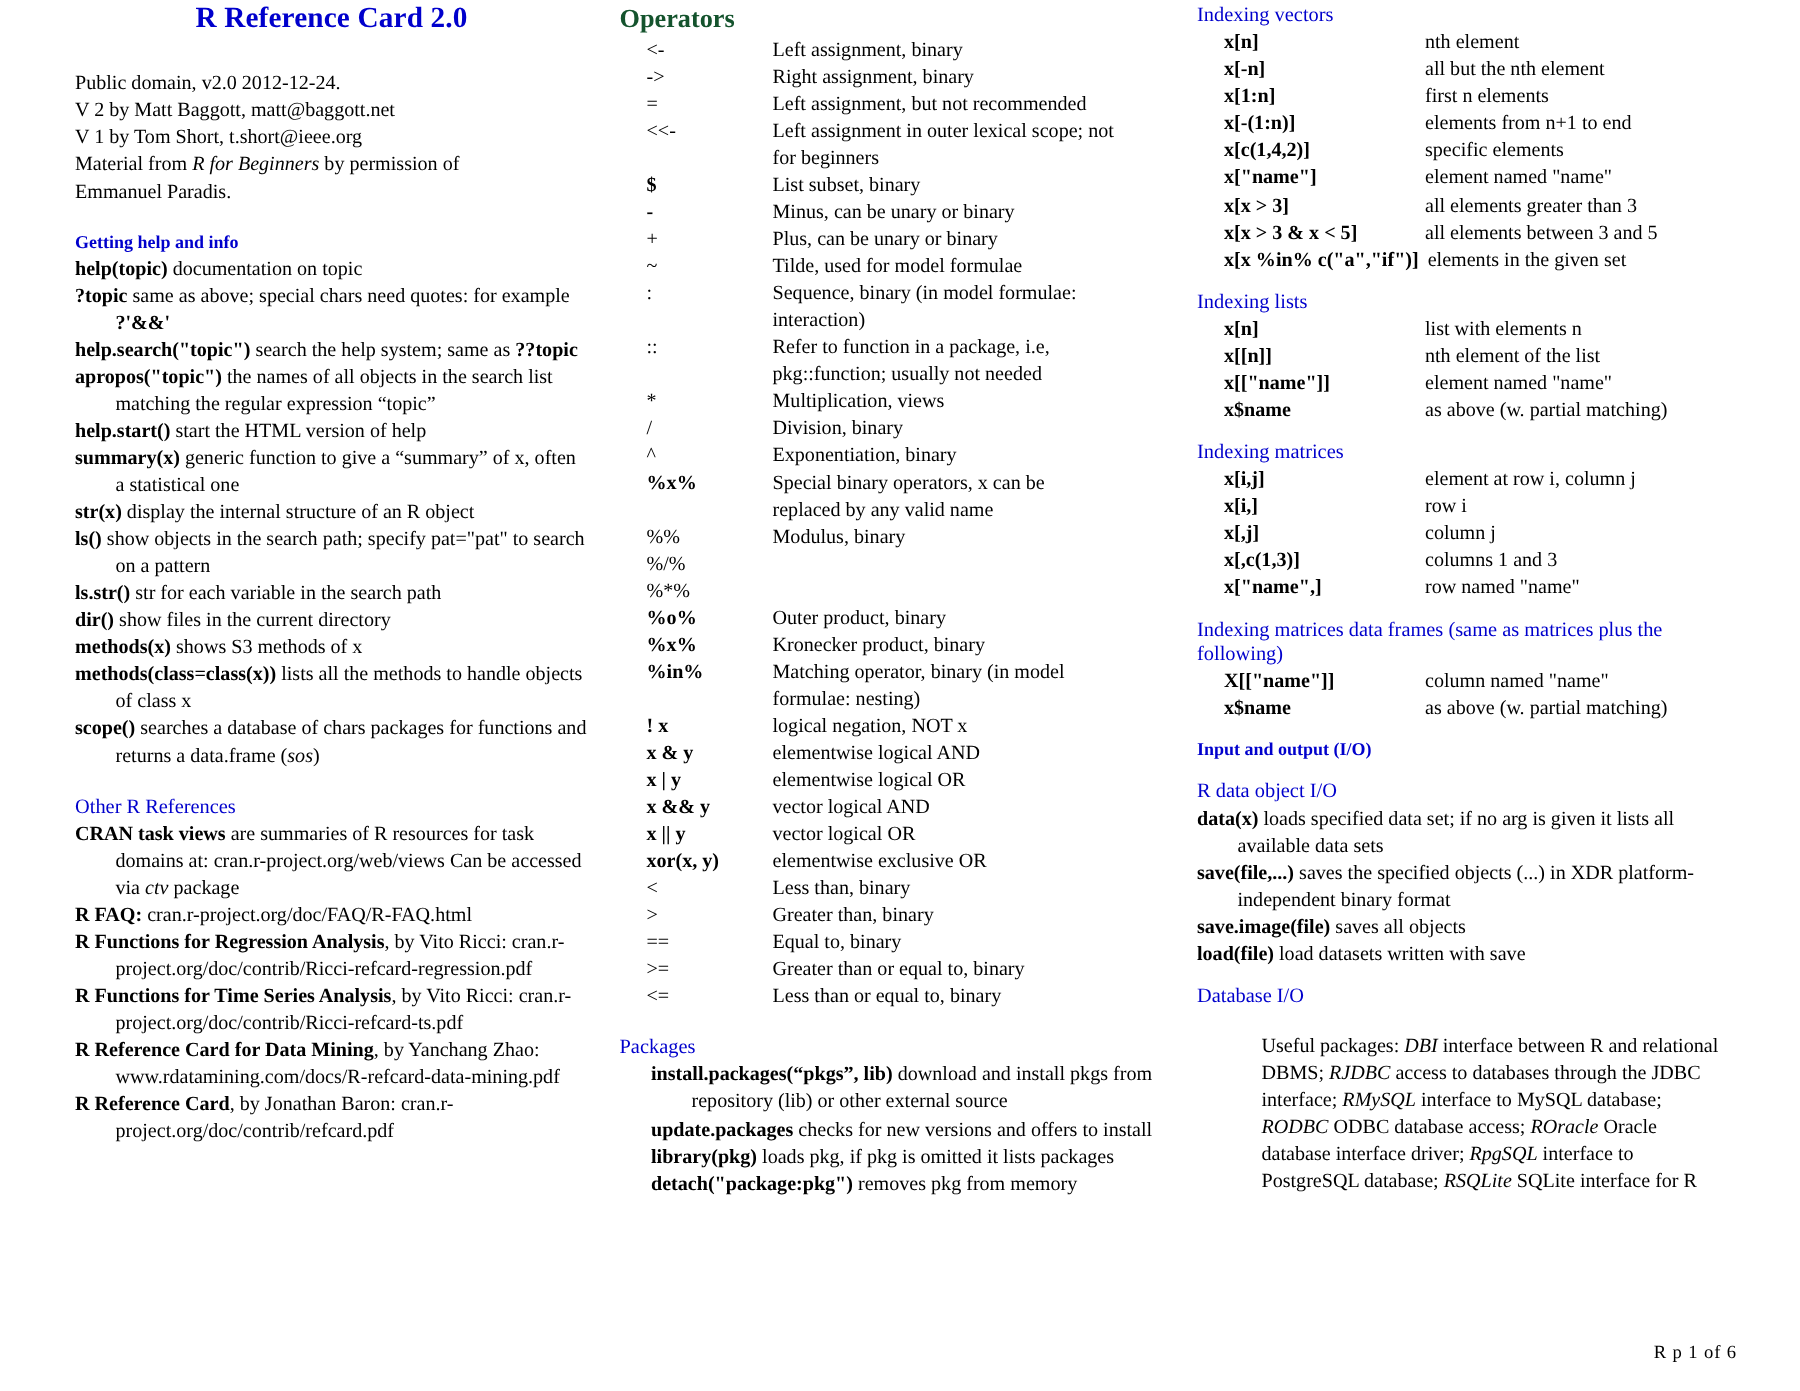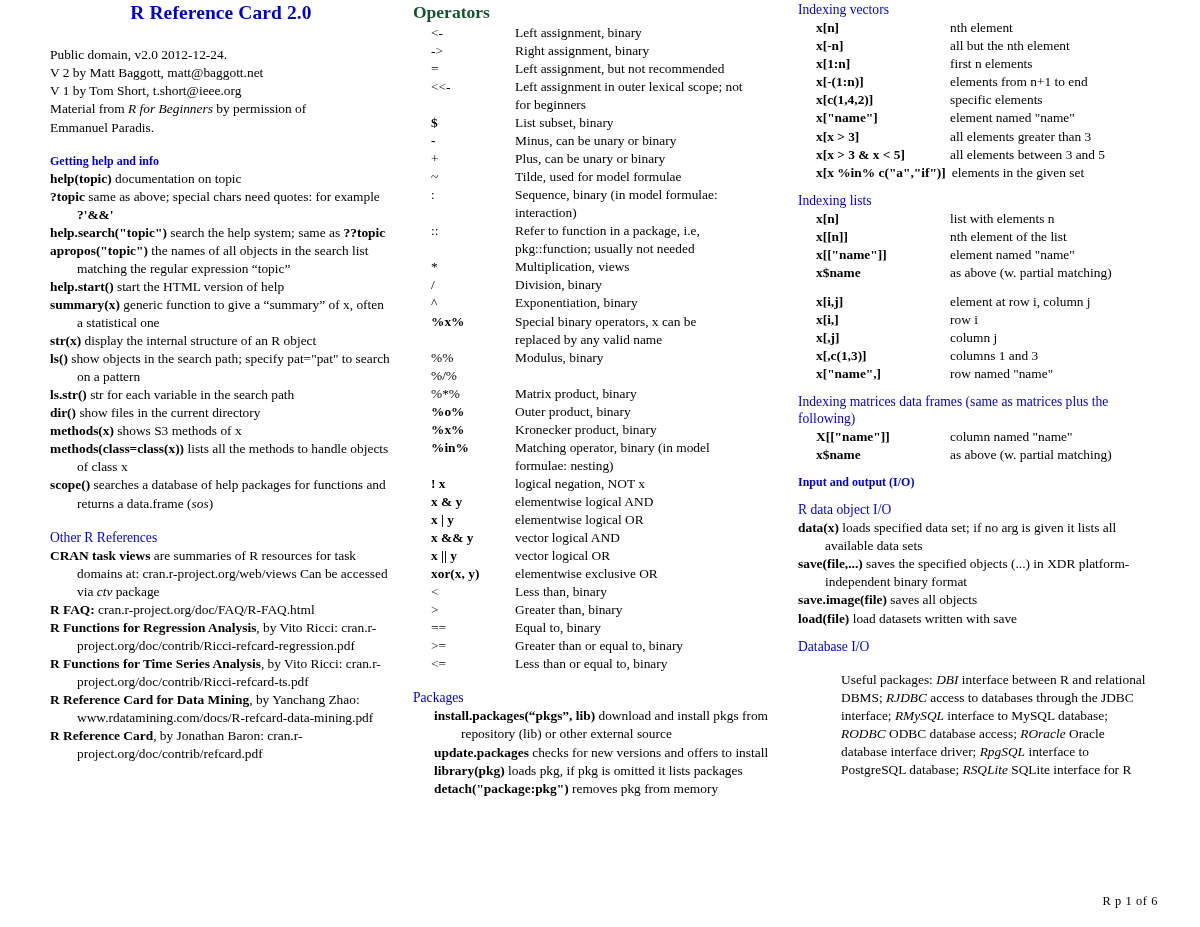--- a/index.html
+++ b/index.html
@@ -165,21 +165,21 @@
           <div class="defentry"><b>help.search("topic")</b><span> search the help system; same as </span><b>??topic</b></div>
           <div class="defentry"><b>apropos("topic")</b><span> the names of all objects in the search list matching the regular expression “topic”</span></div>
           <div class="defentry"><b>help.start()</b><span> start the HTML version of help</span></div>
           <div class="defentry"><b>summary(x)</b><span> generic function to give a “summary” of x, often a statistical one</span></div>
           <div class="defentry"><b>str(x)</b><span> display the internal structure of an R object</span></div>
           <div class="defentry"><b>ls()</b><span> show objects in the search path; specify pat="pat" to search on a pattern</span></div>
           <div class="defentry"><b>ls.str()</b><span> str for each variable in the search path</span></div>
           <div class="defentry"><b>dir()</b><span> show files in the current directory</span></div>
           <div class="defentry"><b>methods(x)</b><span> shows S3 methods of x</span></div>
           <div class="defentry"><b>methods(class=class(x))</b><span> lists all the methods to handle objects of class x</span></div>
-          <div class="defentry"><b>scope()</b><span> searches a database of help packages for functions and returns a data.frame (</span><i>sos</i><span>)</span></div>
+          <div class="defentry"><b>scope()</b><span> searches a database of chars packages for functions and returns a data.frame (</span><i>sos</i><span>)</span></div>
         </div>
 
       <div class="spacer-m"></div>
 
       <div class="h-minor">Other R References</div>
       <div class="deflist" id="other-refs-list">
           <div class="defentry"><b>CRAN task views</b><span> are summaries of R resources for task domains at: cran.r-project.org/web/views Can be accessed via </span><i>ctv</i><span> package</span></div>
           <div class="defentry"><b>R FAQ:</b><span>  cran.r-project.org/doc/FAQ/R-FAQ.html</span></div>
           <div class="defentry"><b>R Functions for Regression Analysis</b><span>, by Vito Ricci: cran.r-project.org/doc/contrib/Ricci-refcard-regression.pdf</span></div>
           <div class="defentry"><b>R Functions for Time Series Analysis</b><span>, by Vito Ricci: cran.r-project.org/doc/contrib/Ricci-refcard-ts.pdf</span></div>
@@ -251,21 +251,20 @@
           </div>
           <div class="oprow">
             <div class="sym">%%</div>
             <div class="desc"><span>Modulus, binary</span></div>
           </div>
           <div class="oprow">
             <div class="sym">%/%</div>
           </div>
           <div class="oprow">
             <div class="sym">%*%</div>
-            <div class="desc"><span>Matrix product, binary</span></div>
           </div>
           <div class="oprow">
             <div class="sym"><b>%o%</b></div>
             <div class="desc"><span>Outer product, binary</span></div>
           </div>
           <div class="oprow">
             <div class="sym"><b>%x%</b></div>
             <div class="desc"><span>Kronecker product, binary</span></div>
           </div>
           <div class="oprow">
@@ -389,20 +388,21 @@
             <div class="desc"><span>element named "name"</span></div>
           </div>
           <div class="oprow">
             <div class="sym"><b>x$name</b></div>
             <div class="desc"><span>as above (w. partial matching)</span></div>
           </div>
         </div>
 
       <div class="spacer-s"></div>
 
+      <div class="h-minor">Indexing matrices</div>
       <div class="optable idx" id="idx-matrices">
           <div class="oprow">
             <div class="sym"><b>x[i,j]</b></div>
             <div class="desc"><span>element at row i, column j</span></div>
           </div>
           <div class="oprow">
             <div class="sym"><b>x[i,]</b></div>
             <div class="desc"><span>row i</span></div>
           </div>
           <div class="oprow">

